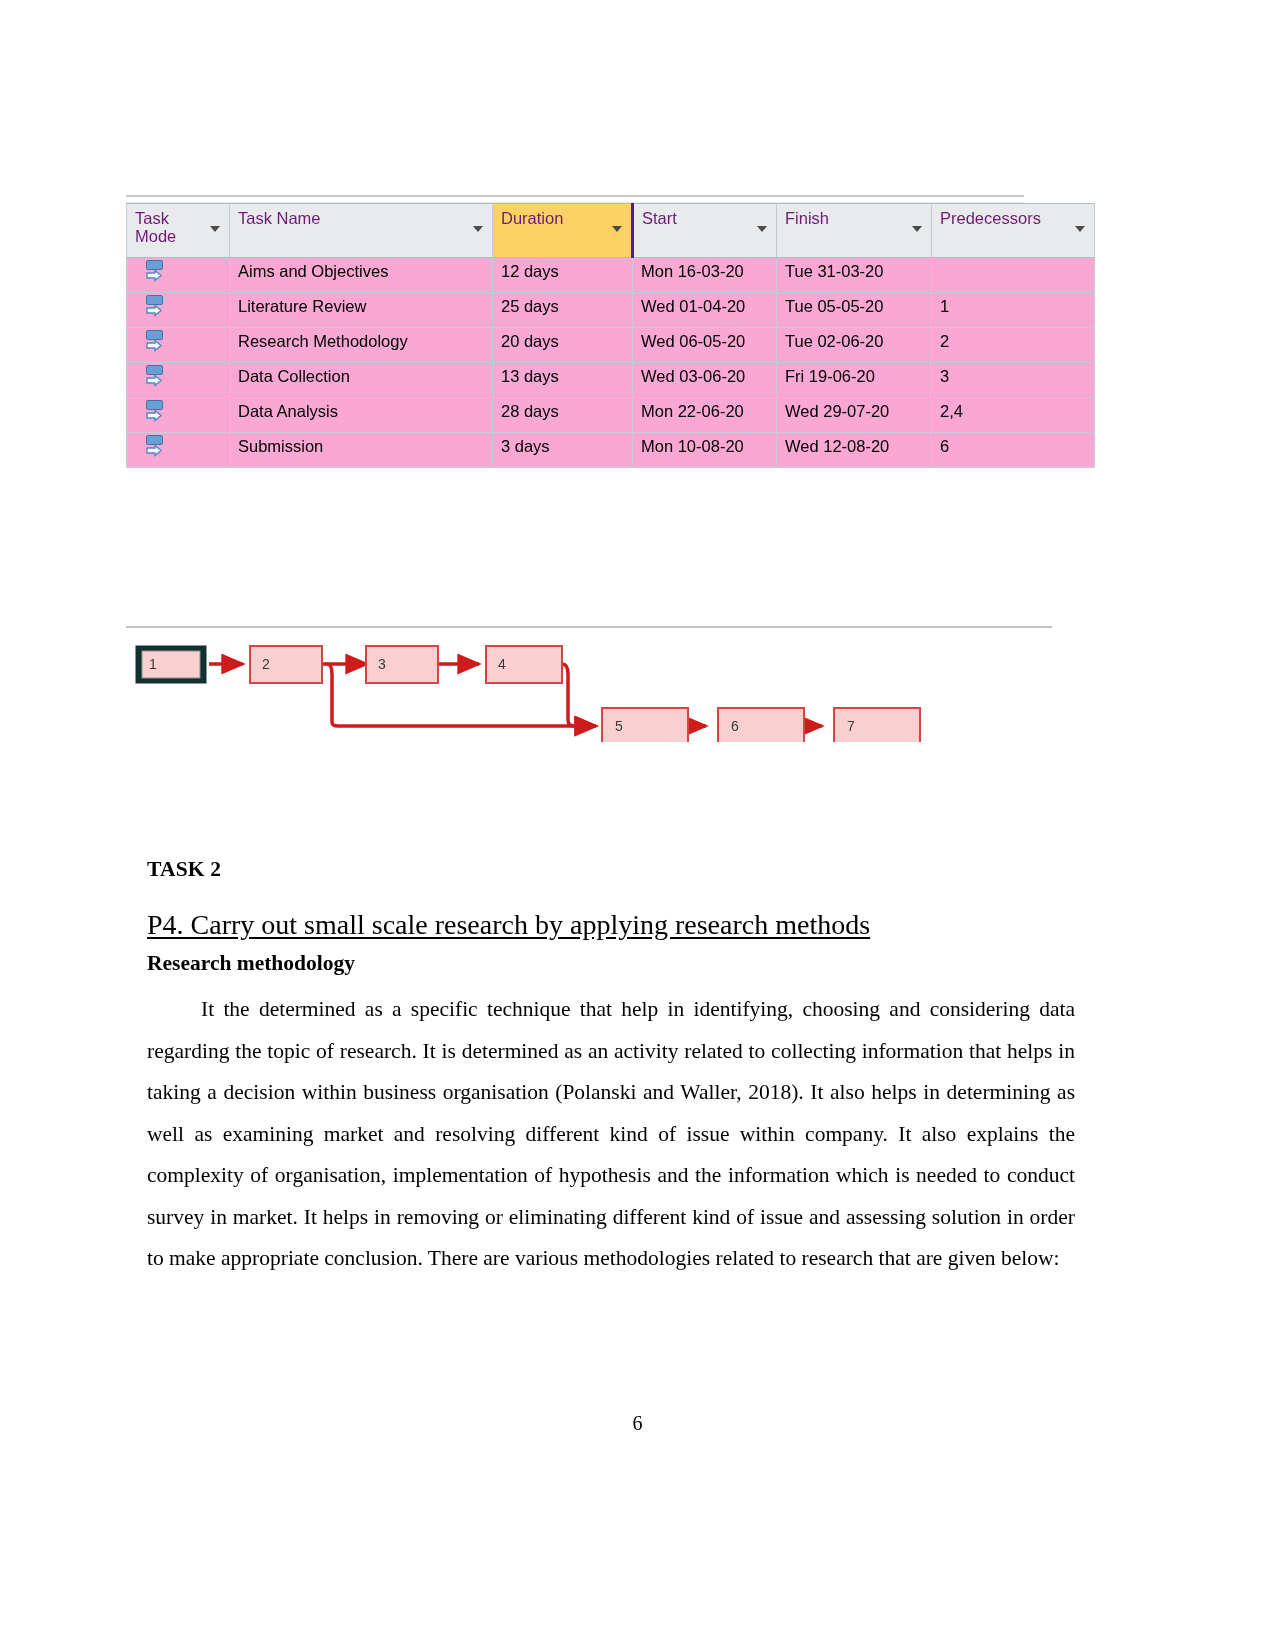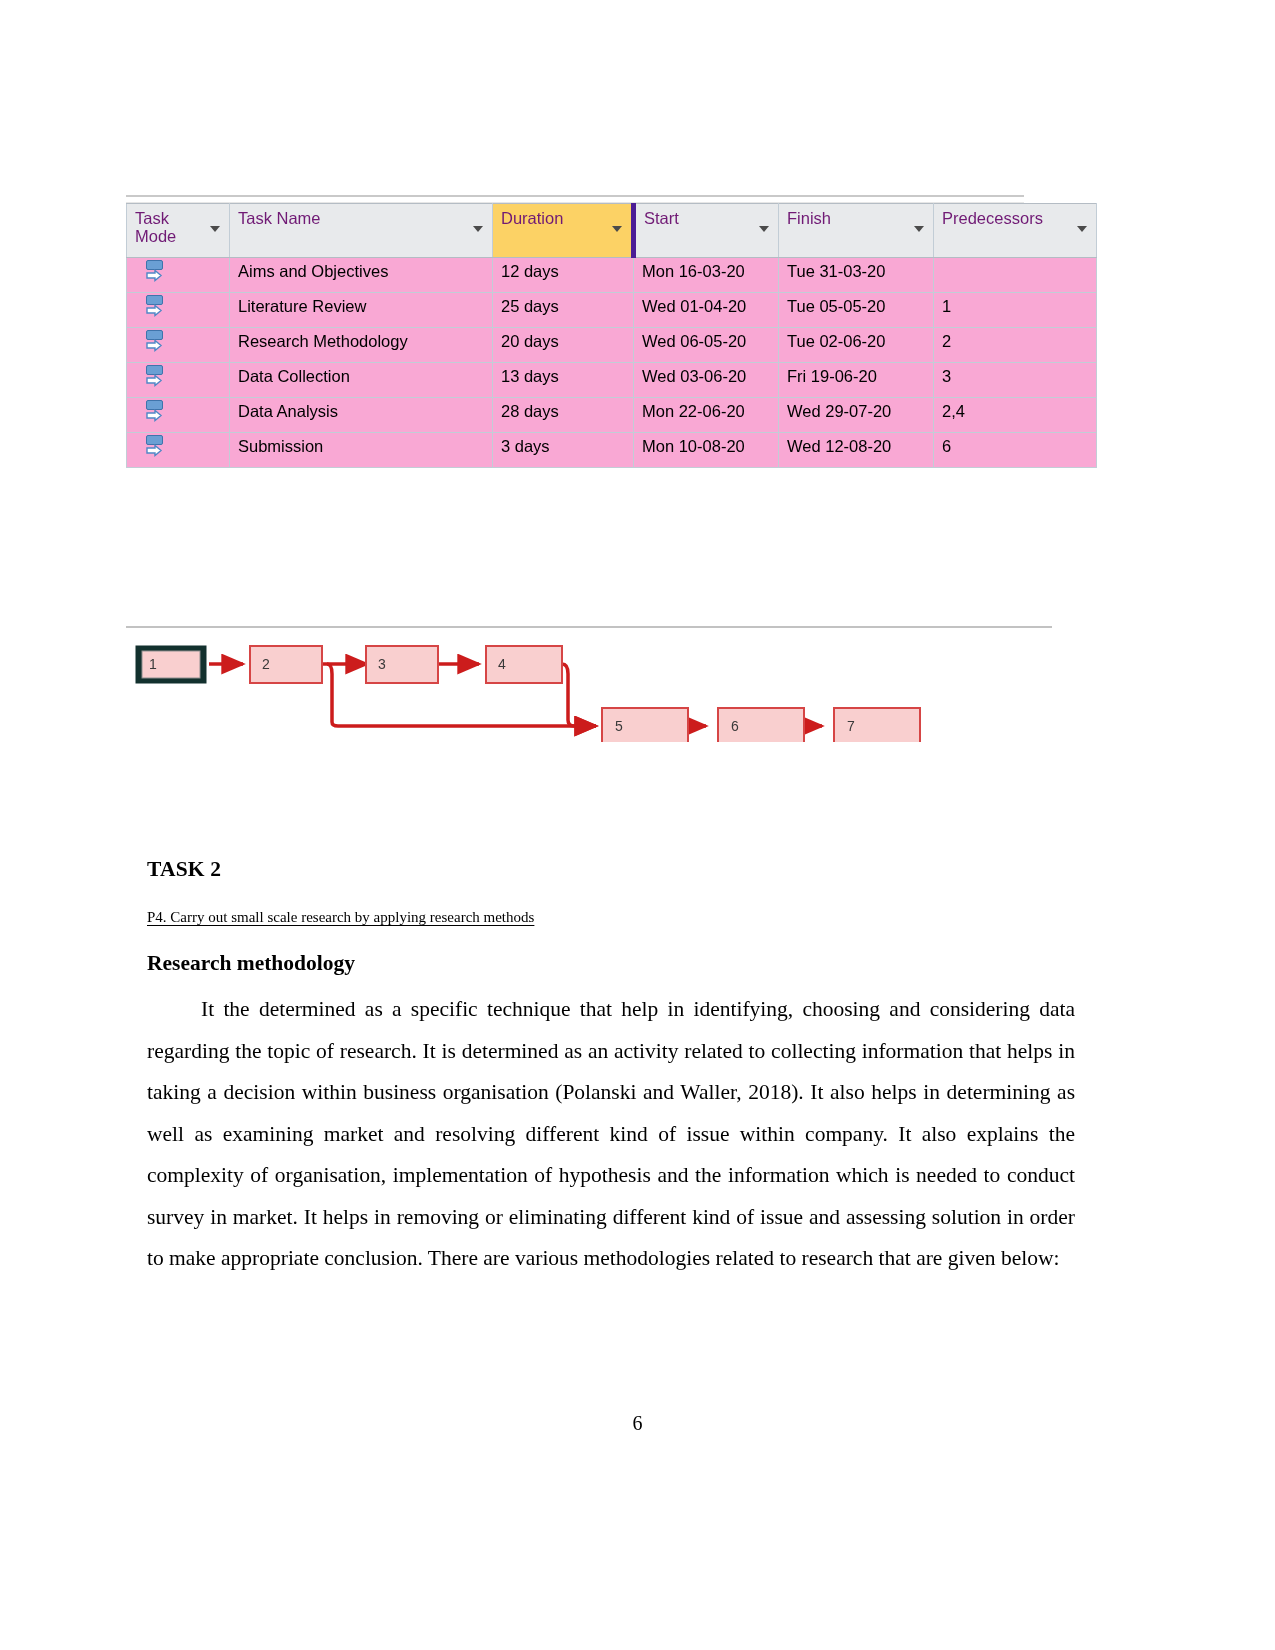--- a/index.html
+++ b/index.html
@@ -49,21 +49,21 @@
     text-align: left;
     position: relative;
     padding: 5px 6px 0 8px;
     line-height: 1.12;
     border-top: 1px solid #b4bcc4;
     border-bottom: 1px solid #b4bcc4;
   }
   table.proj thead th.duration-col {
     background: #fcd265;
     border-left: 1px solid #c9a43a;
-    border-right: 5px solid #4c1d95;
+    border-right: 3px solid #4c1d95;
   }
   .hdr-arrow {
     position: absolute;
     right: 9px;
     top: 22px;
     width: 0; height: 0;
     border-left: 5.5px solid transparent;
     border-right: 5.5px solid transparent;
     border-top: 6px solid #4b4b4b;
   }
@@ -134,21 +134,21 @@
     width: 928px;
   }
   #task-heading {
     top: 857px;
     font-size: 21.5px;
     font-weight: bold;
     letter-spacing: 0.2px;
   }
   #p4-heading {
     top: 909px;
-    font-size: 15px;
+    font-size: 28px;
     text-decoration: underline;
     text-underline-offset: 3px;
   }
   #methodology-heading {
     top: 951px;
     font-size: 21.5px;
     font-weight: bold;
   }
   #body-paragraph {
     top: 989px;

